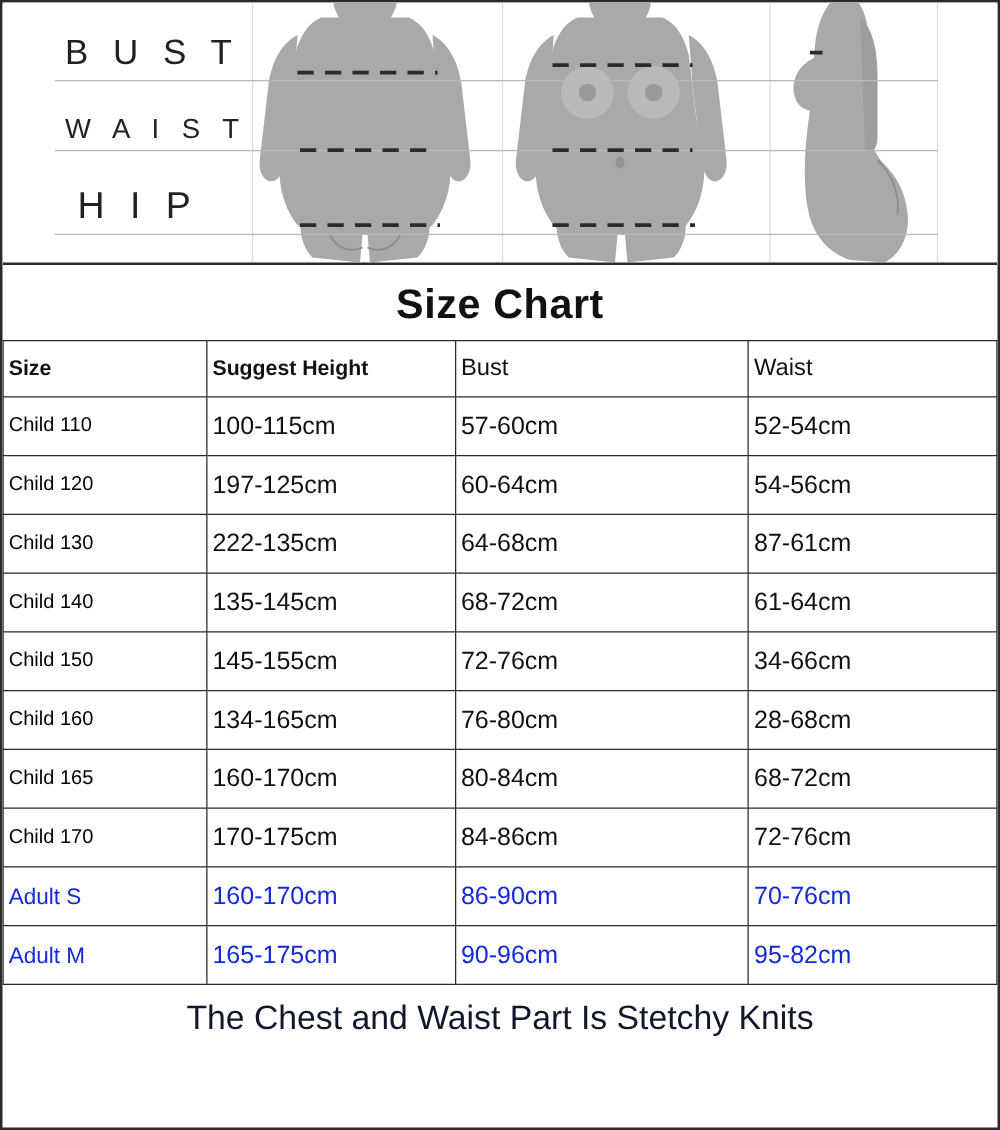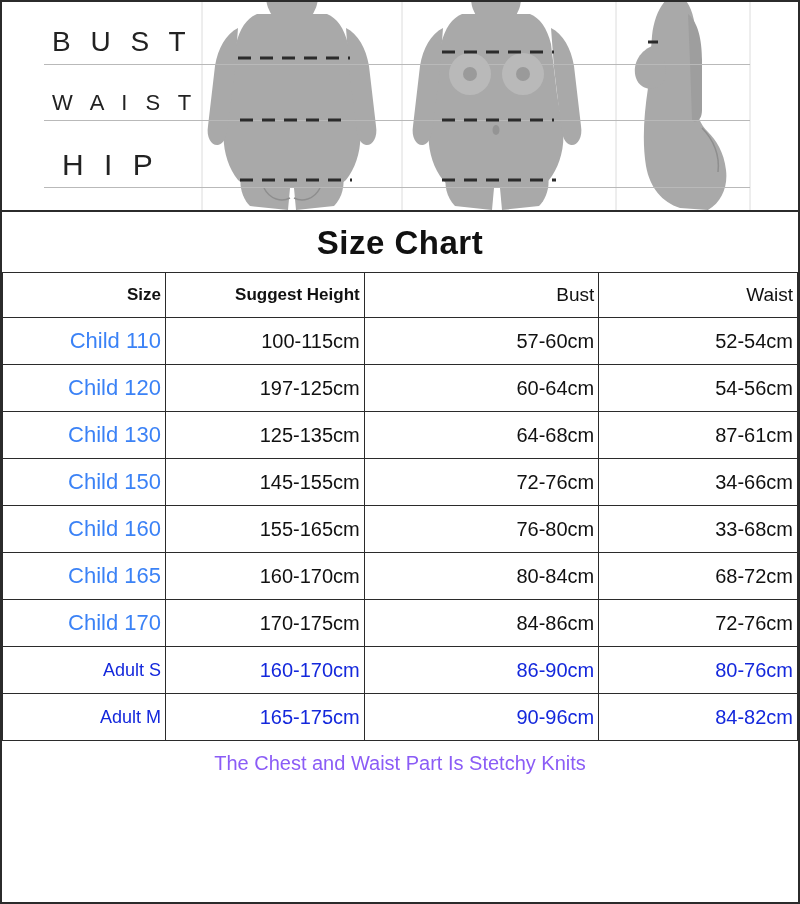--- a/index.html
+++ b/index.html
@@ -71,21 +71,21 @@
   
   table.size-table {
     width: 100%;
     border-collapse: collapse;
     table-layout: fixed;
     font-size: 19px;
   }
   table.size-table th,
   table.size-table td {
     border: 1px solid #2b2b2b;
-    text-align: right;
+    text-align: left;
     height: 46px;
     padding: 0 4px;
     font-weight: normal;
   }
   table.size-table thead th {
     font-weight: bold;
     font-size: 17px;
     color: #111;
     height: 44px;
   }
@@ -93,45 +93,45 @@
   table.size-table thead th.col-waist {
     font-weight: normal;
     font-size: 19px;
   }
   col.c1 { width: 20.5%; }
   col.c2 { width: 25%; }
   col.c3 { width: 29.5%; }
   col.c4 { width: 25%; }
 
   td.size-cell-child {
-    color: #3b82f6;
-    font-weight: bold;
-    font-size: 22px;
+    color: #000000;
+    font-weight: bold;
+    font-size: 16px;
   }
   td.size-cell-adult {
     color: #1428dc;
     font-weight: bold;
     font-size: 18px;
   }
   tr.child-row td.val { color: #111; font-size: 20px; }
   tr.adult-row td.val { color: #1428dc; font-size: 20px; }
 
   
   .notes {
     flex: 1 1 auto;
     border-top: 0;
     display: flex;
     flex-direction: column;
     justify-content: flex-start;
     padding-top: 9px;
   }
   .note-1 {
     text-align: center;
-    font-size: 20px;
-    color: #8b5cf6;
+    font-size: 27px;
+    color: #0f172a;
     padding: 2px 0 8px 0;
   }
   .note-2 {
     text-align: center;
     font-size: 22px;
     color: #1428dc;
     font-weight: bold;
   }
 </style>
 </head>
@@ -250,59 +250,65 @@
         <td class="val">52-54cm</td>
       </tr>
       <tr class="child-row">
         <td class="size-cell-child">Child 120</td>
         <td class="val">197-125cm</td>
         <td class="val">60-64cm</td>
         <td class="val">54-56cm</td>
       </tr>
       <tr class="child-row">
         <td class="size-cell-child">Child 130</td>
-        <td class="val">125-135cm</td>
+        <td class="val">222-135cm</td>
         <td class="val">64-68cm</td>
         <td class="val">87-61cm</td>
+      </tr>
+      <tr class="child-row">
+        <td class="size-cell-child">Child 140</td>
+        <td class="val">135-145cm</td>
+        <td class="val">68-72cm</td>
+        <td class="val">61-64cm</td>
       </tr>
       <tr class="child-row">
         <td class="size-cell-child">Child 150</td>
         <td class="val">145-155cm</td>
         <td class="val">72-76cm</td>
         <td class="val">34-66cm</td>
       </tr>
       <tr class="child-row">
         <td class="size-cell-child">Child 160</td>
-        <td class="val">155-165cm</td>
+        <td class="val">134-165cm</td>
         <td class="val">76-80cm</td>
-        <td class="val">33-68cm</td>
+        <td class="val">28-68cm</td>
       </tr>
       <tr class="child-row">
         <td class="size-cell-child">Child 165</td>
         <td class="val">160-170cm</td>
         <td class="val">80-84cm</td>
         <td class="val">68-72cm</td>
       </tr>
       <tr class="child-row">
         <td class="size-cell-child">Child 170</td>
         <td class="val">170-175cm</td>
         <td class="val">84-86cm</td>
         <td class="val">72-76cm</td>
       </tr>
       <tr class="adult-row">
         <td class="size-cell-adult">Adult S</td>
         <td class="val">160-170cm</td>
         <td class="val">86-90cm</td>
-        <td class="val">80-76cm</td>
+        <td class="val">70-76cm</td>
       </tr>
       <tr class="adult-row">
         <td class="size-cell-adult">Adult M</td>
         <td class="val">165-175cm</td>
         <td class="val">90-96cm</td>
-        <td class="val">84-82cm</td>
+        <td class="val">95-82cm</td>
       </tr>
     </tbody>
   </table>
 
   <div class="notes">
     <div class="note-1">The Chest and Waist Part Is Stetchy Knits</div>
   </div>
 
 </div>
 

